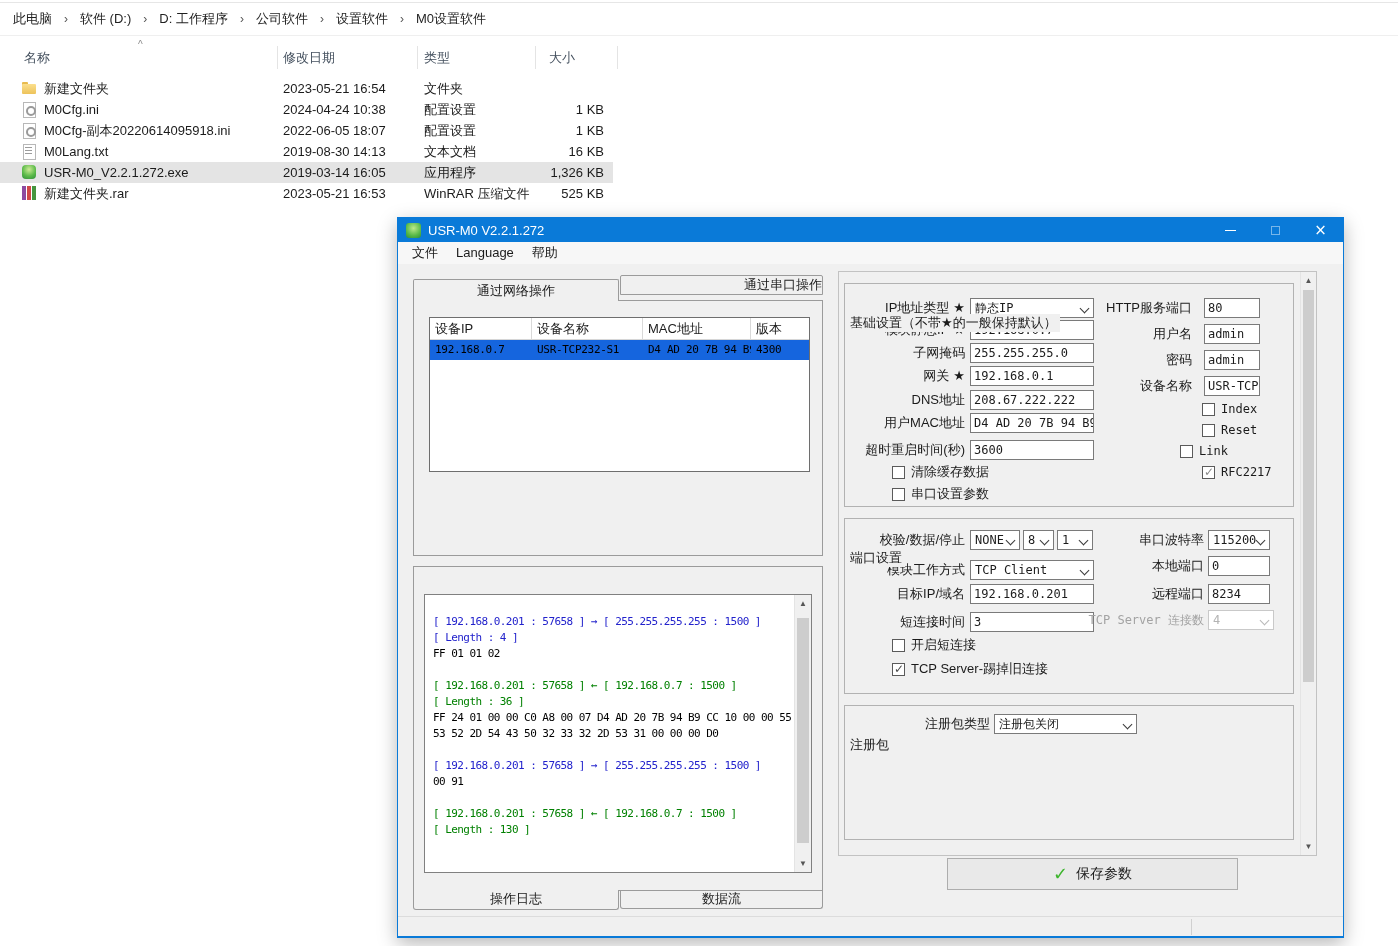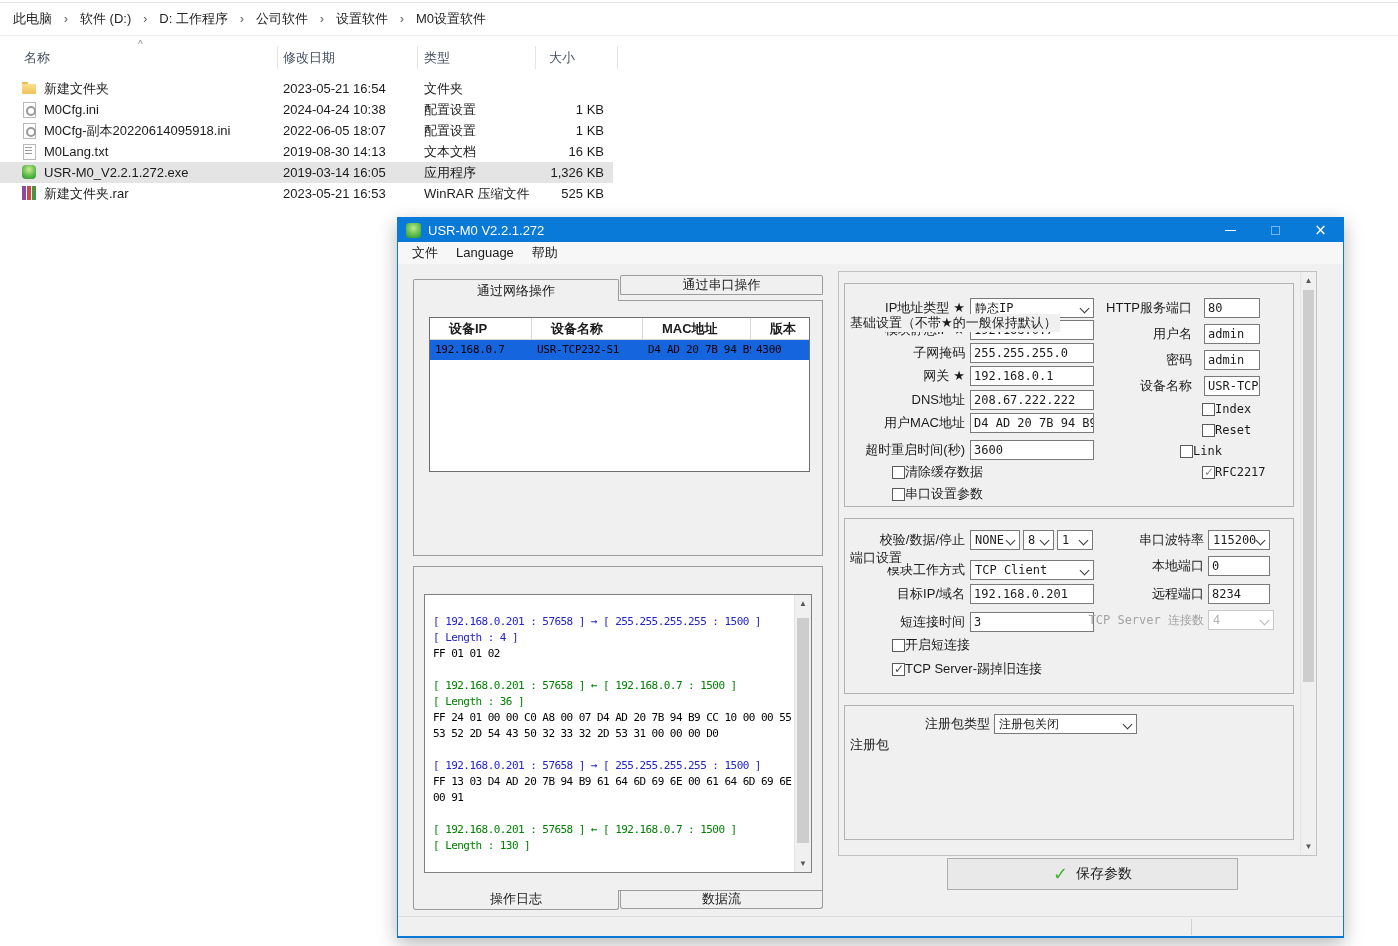--- a/index.html
+++ b/index.html
@@ -50,29 +50,29 @@
   .ctl{width:45px;height:24px;display:flex;align-items:center;justify-content:center;}
   .ctl-min i{display:block;width:11px;height:1px;background:#fff;}
   .ctl-max i{display:block;width:9px;height:9px;border:1px solid rgba(255,255,255,.45);}
   .ctl-close i{font-style:normal;color:#fff;font-size:15px;line-height:15px;font-family:"DejaVu Sans",sans-serif;}
   #menubar{position:absolute;left:0;top:24px;width:100%;height:22px;background:#f7f7f7;font-size:13px;display:flex;align-items:center;padding-left:5px;}
   .menu-item{padding:0 9px;line-height:22px;}
 
   
   .tab{position:absolute;background:#f0f0f0;border:1px solid #9b9b9b;text-align:center;font-size:13px;border-radius:2px 2px 0 0;}
   #tab-net{left:15px;top:61px;width:206px;height:22px;border-bottom:none;line-height:21px;z-index:3;}
-  #tab-serial{left:222px;top:57px;width:203px;height:20px;line-height:18px;z-index:1;}
+  #tab-serial{left:222px;top:57px;width:203px;height:20px;line-height:18px;z-index:1;text-align:right;}
   #page-net{position:absolute;left:15px;top:82px;width:410px;height:256px;border:1px solid #9b9b9b;z-index:2;background:#f0f0f0;}
 
   
   #devtable{position:absolute;left:15px;top:16px;width:381px;height:155px;background:#fff;border:1px solid #6e6e6e;
     font-family:"DejaVu Sans Mono",monospace;font-size:12px;}
   .dt-head{display:flex;height:22px;line-height:22px;border-bottom:1px solid #d6d6d6;font-size:13px;
     font-family:"Liberation Sans",sans-serif;}
-  .dt-hcell{border-right:1px solid #d9d9d9;padding-left:19px;overflow:hidden;white-space:nowrap;font-weight:bold;}
+  .dt-hcell{border-right:1px solid #d9d9d9;padding-left:5px;overflow:hidden;white-space:nowrap;}
   .dt-row{display:flex;height:20px;line-height:20px;background:var(--selection);color:#000;font-size:11px;letter-spacing:-0.3px;}
   .dt-cell{padding-left:5px;overflow:hidden;white-space:nowrap;}
   .c-ip{width:102px;flex:none;} .c-name{width:111px;flex:none;} .c-mac{width:108px;flex:none;} .c-ver{width:56px;flex:none;border-right:none;}
 
   
   #searchbtn{position:absolute;left:27px;top:271px;width:384px;height:30px;background:#ececec;border:1px solid #b2b2b2;
     display:flex;align-items:center;justify-content:center;gap:9px;font-size:13px;}
   .mag{width:15px;height:15px;position:relative;}
   .mag::before{content:"";position:absolute;left:1px;top:1px;width:7px;height:7px;border:2px solid #76a3d8;border-radius:50%;background:#eaf3fc;}
   .mag::after{content:"";position:absolute;left:10px;top:10px;width:6px;height:3px;background:#d09a4e;transform:rotate(45deg);border-radius:1px;}
@@ -109,21 +109,21 @@
   .flabel .star{margin-left:4px;}
   .flabel.gray{color:#a3a3a3;}
   .tbx{position:absolute;background:#fff;border:1px solid #7a7a7a;font-family:"DejaVu Sans Mono",monospace;
     font-size:12px;line-height:18px;padding:0 3px;height:20px;white-space:nowrap;overflow:hidden;}
   .sel{position:absolute;background:#fff;border:1px solid #7a7a7a;font-family:"DejaVu Sans Mono",monospace;
     font-size:12px;line-height:18px;padding:0 15px 0 4px;height:20px;white-space:nowrap;overflow:hidden;}
   .sel::after{content:"";position:absolute;right:5px;top:6px;width:6px;height:6px;
     border-left:1.4px solid #3a3a3a;border-bottom:1.4px solid #3a3a3a;transform:rotate(-45deg);}
   .sel.disabled{color:#b3b3b3;border-color:#c9c9c9;}
   .sel.disabled::after{border-color:#b9b9b9;}
-  .cbx{position:absolute;display:flex;align-items:center;gap:0;font-size:13px;height:14px;}
+  .cbx{position:absolute;display:flex;align-items:center;gap:6px;font-size:13px;height:14px;}
   .cbx .box{width:13px;height:13px;background:#fff;border:1px solid #5a5a5a;position:relative;flex:none;}
   .cbx[data-checked="true"] .box::after{content:"✓";position:absolute;left:1px;top:-2px;font-size:12px;font-weight:bold;color:#4a4a4a;}
   .cbx.muted[data-checked="true"] .box::after{color:#8a8a8a;}
 
   #savebtn{position:absolute;left:549px;top:640px;width:291px;height:32px;background:#e9e9e9;border:1px solid #adadad;
     display:flex;align-items:center;justify-content:center;gap:8px;font-size:14px;}
   .bigcheck{color:var(--check_green);font-size:18px;font-weight:bold;line-height:18px;}
 
   #statusbar{position:absolute;left:0;top:698px;width:100%;height:20px;background:#f0f0f0;border-top:1px solid #dcdcdc;}
   #statussep{position:absolute;left:793px;top:2px;width:1px;height:16px;background:#d0d0d0;}
@@ -253,21 +253,20 @@
         <div class="logline" data-color="blue">[ 192.168.0.201 : 57658 ] → [ 255.255.255.255 : 1500 ]</div>
         <div class="logline" data-color="blue">[ Length : 4 ]</div>
         <div class="logline" data-color="black">FF 01 01 02</div>
         <div class="logline" data-color="black"> </div>
         <div class="logline" data-color="green">[ 192.168.0.201 : 57658 ] ← [ 192.168.0.7 : 1500 ]</div>
         <div class="logline" data-color="green">[ Length : 36 ]</div>
         <div class="logline" data-color="black">FF 24 01 00 00 C0 A8 00 07 D4 AD 20 7B 94 B9 CC 10 00 00 55</div>
         <div class="logline" data-color="black">53 52 2D 54 43 50 32 33 32 2D 53 31 00 00 00 D0</div>
         <div class="logline" data-color="black"> </div>
         <div class="logline" data-color="blue">[ 192.168.0.201 : 57658 ] → [ 255.255.255.255 : 1500 ]</div>
-        <div class="logline" data-color="black">FF 13 03 D4 AD 20 7B 94 B9 61 64 6D 69 6E 00 61 64 6D 69 6E</div>
         <div class="logline" data-color="black">00 91</div>
         <div class="logline" data-color="black"> </div>
         <div class="logline" data-color="green">[ 192.168.0.201 : 57658 ] ← [ 192.168.0.7 : 1500 ]</div>
         <div class="logline" data-color="green">[ Length : 130 ]</div>
       </div>
       <div class="sbar" id="logsb">
         <span class="sb-arrow" style="top:0">▲</span>
         <span class="sb-thumb"></span>
         <span class="sb-arrow" style="bottom:0">▼</span>
       </div>

